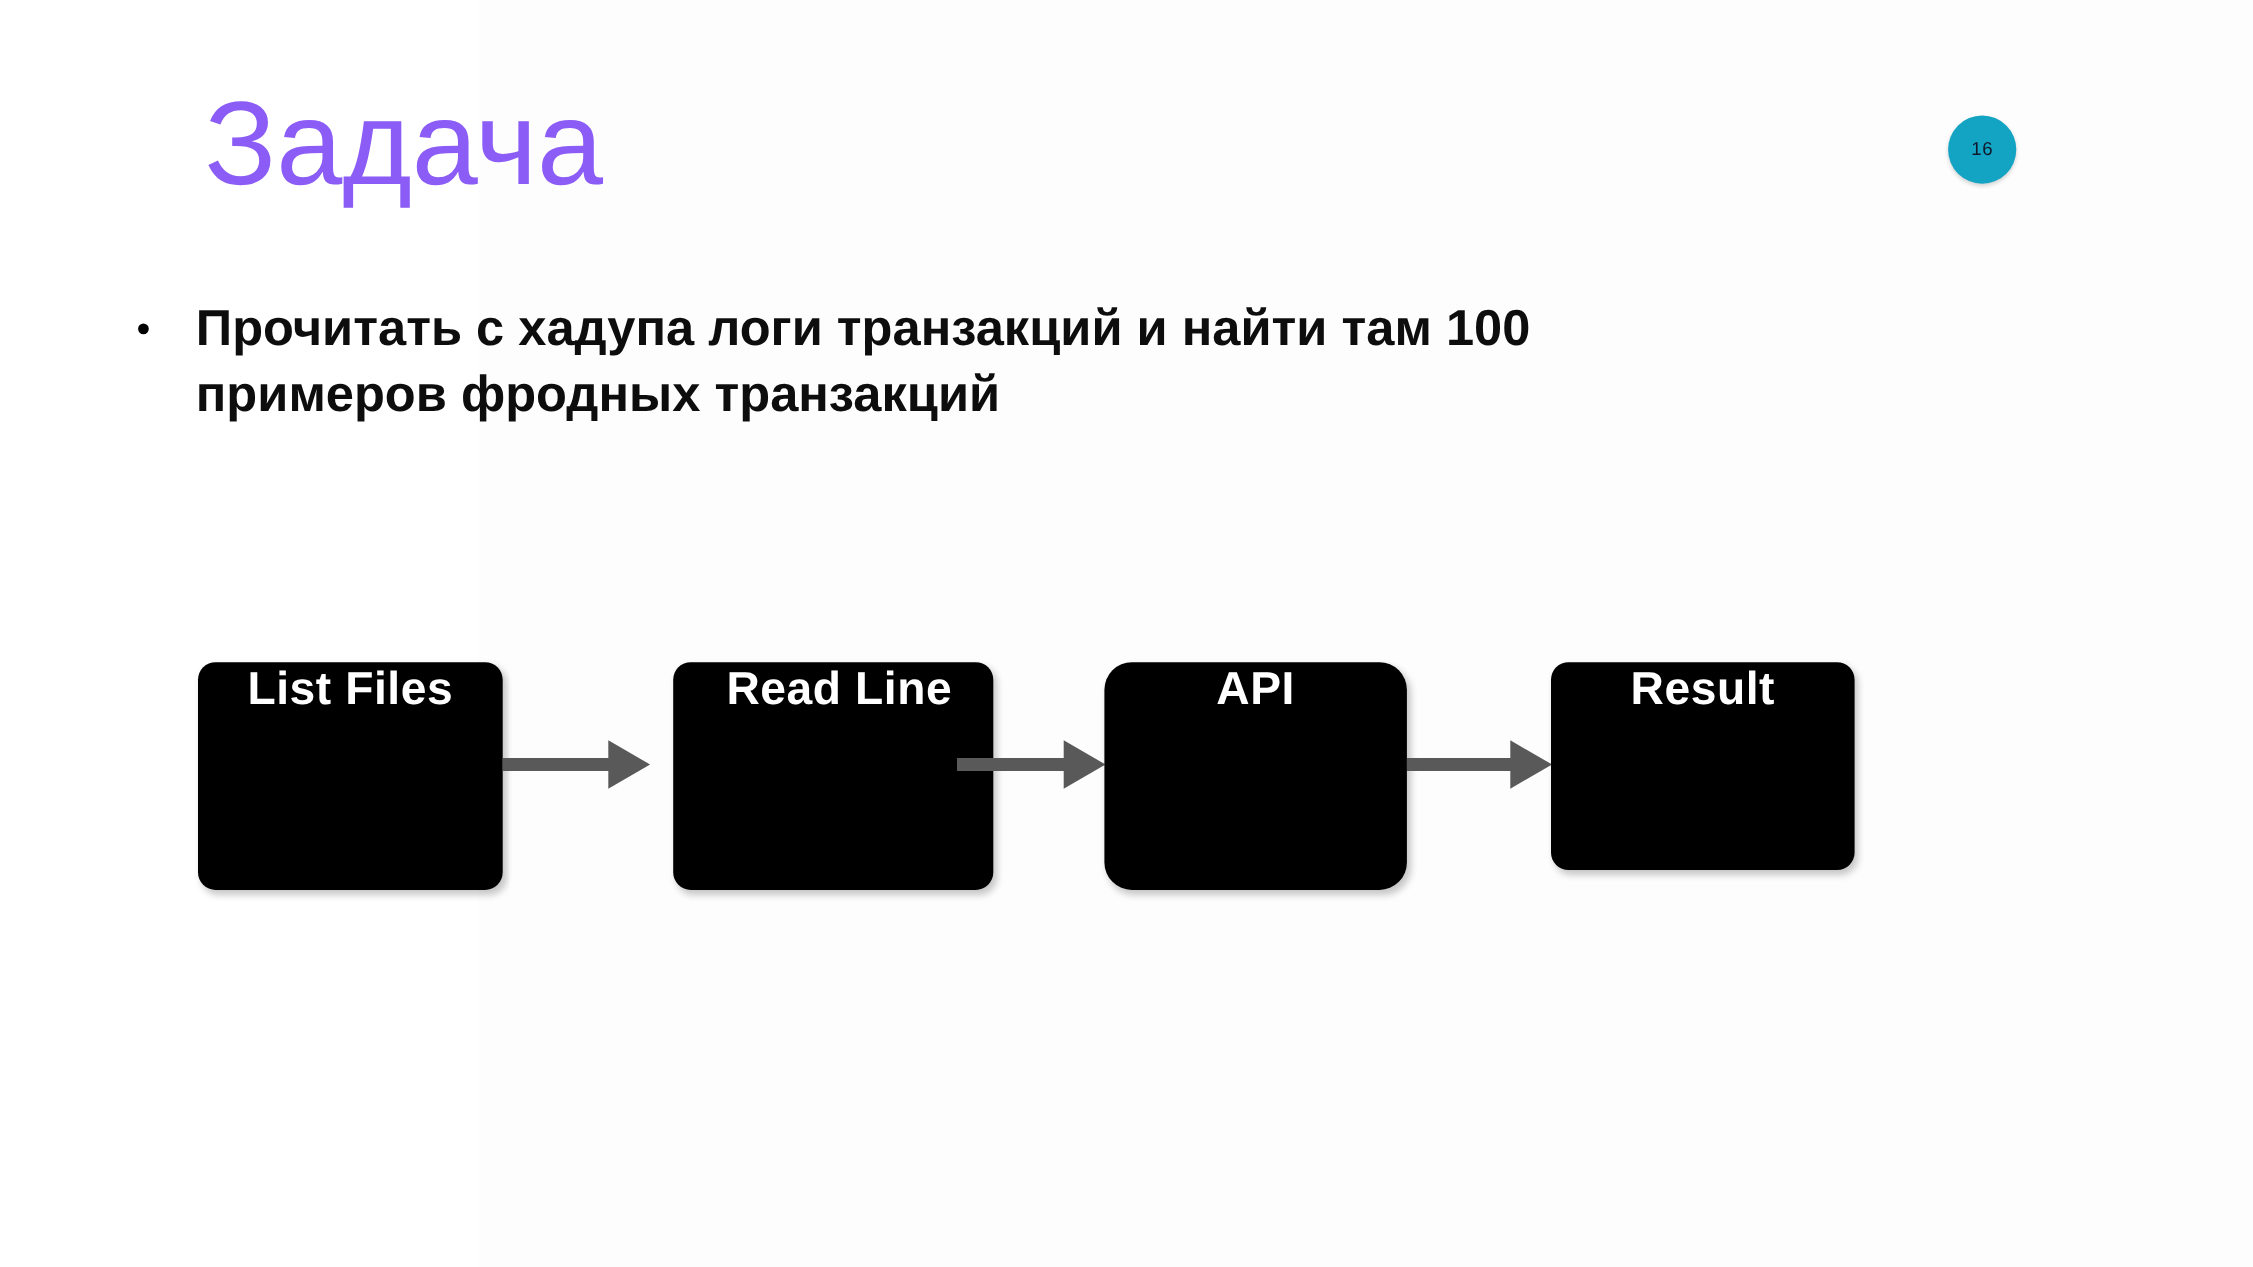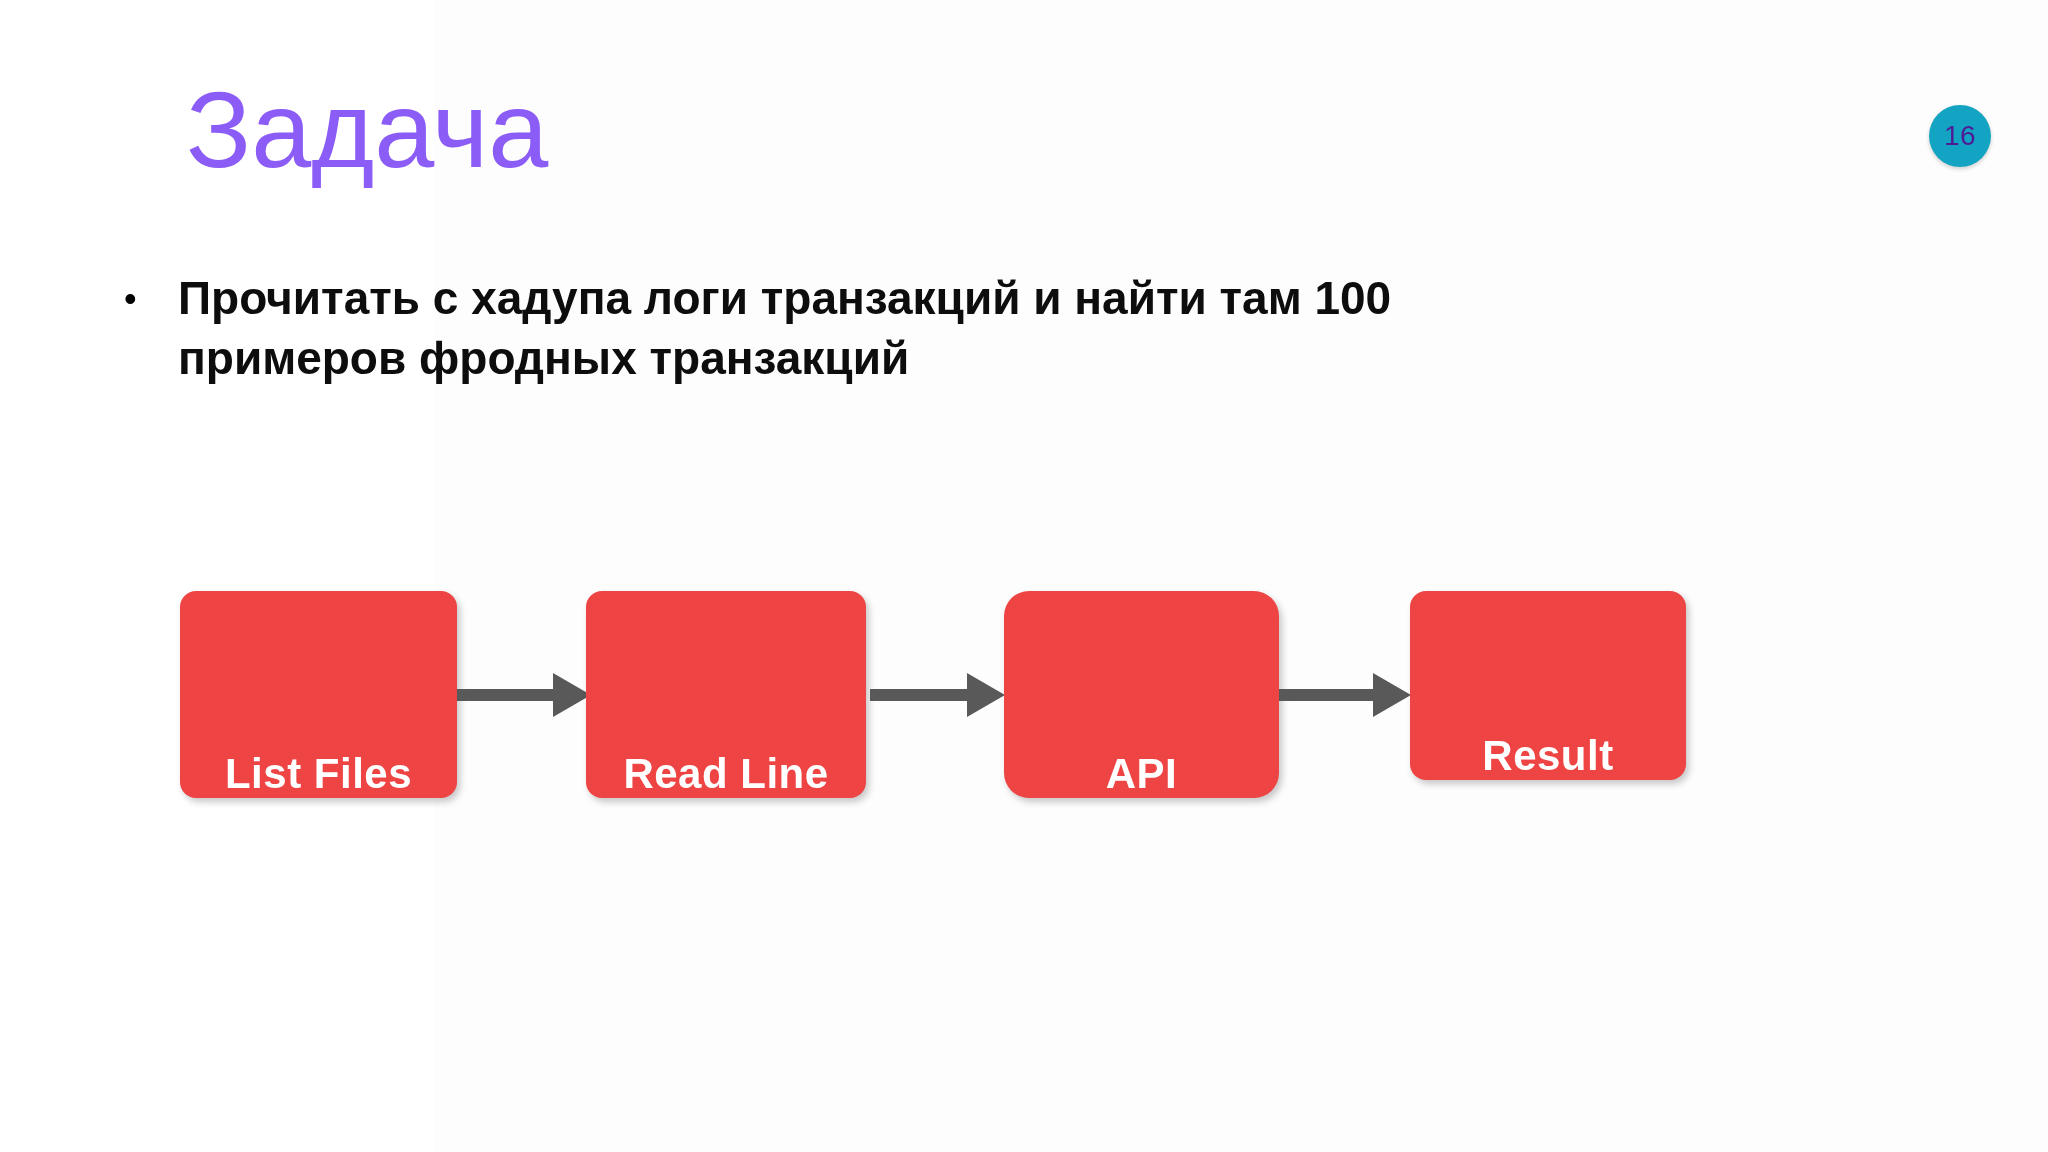--- a/index.html
+++ b/index.html
@@ -29,32 +29,32 @@
     left: 435px;
     top: 0;
     width: 1613px;
     height: 1152px;
     background: #fdfdfd;
   }
 
   
   .page-badge {
     position: absolute;
-    left: 1929px;
+    left: 1771px;
     top: 105px;
     width: 62px;
     height: 62px;
     border-radius: 50%;
     background: #13a4c4;
     box-shadow: 0 2px 4px rgba(0,0,0,0.18);
     display: flex;
     align-items: center;
     justify-content: center;
-    color: #4c1d95;
-    font-size: 28px;
+    color: #0f172a;
+    font-size: 17px;
     font-family: "Liberation Sans", sans-serif;
     letter-spacing: 0.5px;
   }
 
   
   .slide-title {
     position: absolute;
     left: 186px;
     top: 73px;
     font-size: 108px;
@@ -95,38 +95,39 @@
   .flow {
     position: absolute;
     left: 0;
     top: 0;
     width: 2048px;
     height: 1152px;
     pointer-events: none;
   }
   .flow-node {
     position: absolute;
-    background: #ef4444;
+    background: #000000;
     border-radius: 16px;
     box-shadow: 3px 4px 7px rgba(0,0,0,0.22);
     display: flex;
-    align-items: flex-end;
+    align-items: flex-start;
     justify-content: center;
     pointer-events: auto;
+    margin-top: 11px;
   }
   .flow-node .node-label {
     color: #ffffff;
     font-size: 42px;
     font-weight: bold;
     letter-spacing: 0.5px;
     white-space: nowrap;
   }
 
   .node-0 { left: 180px;  top: 591px; width: 277px; height: 207px; }
-  .node-1 { left: 586px;  top: 591px; width: 280px; height: 207px; }
+  .node-1 { left: 612px;  top: 591px; width: 280px; height: 207px; padding-left: 11px; }
   .node-2 { left: 1004px; top: 591px; width: 275px; height: 207px; border-radius: 25px; }
   .node-3 { left: 1410px; top: 591px; width: 276px; height: 189px; }
 
   .flow-arrow { position: absolute; pointer-events: auto; }
   .arrow-0 { left: 457px;  top: 672px; width: 134px; height: 46px; }
   .arrow-1 { left: 870px;  top: 672px; width: 135px; height: 46px; }
   .arrow-2 { left: 1279px; top: 672px; width: 132px; height: 46px; }
 </style>
 </head>
 <body>

